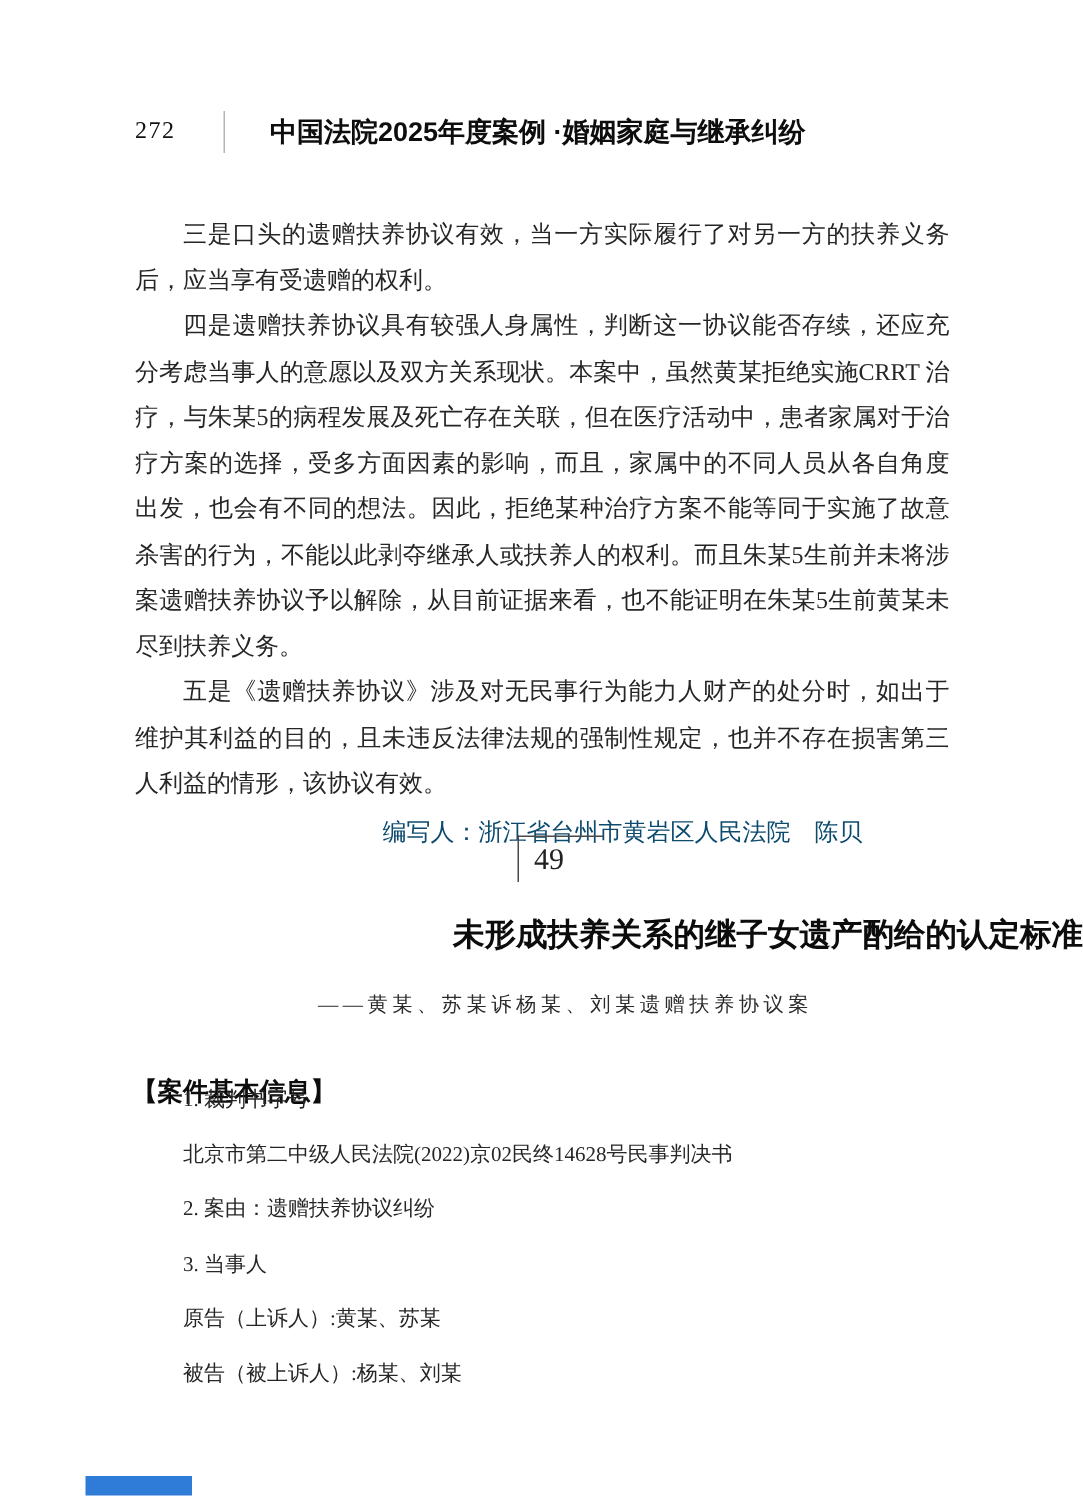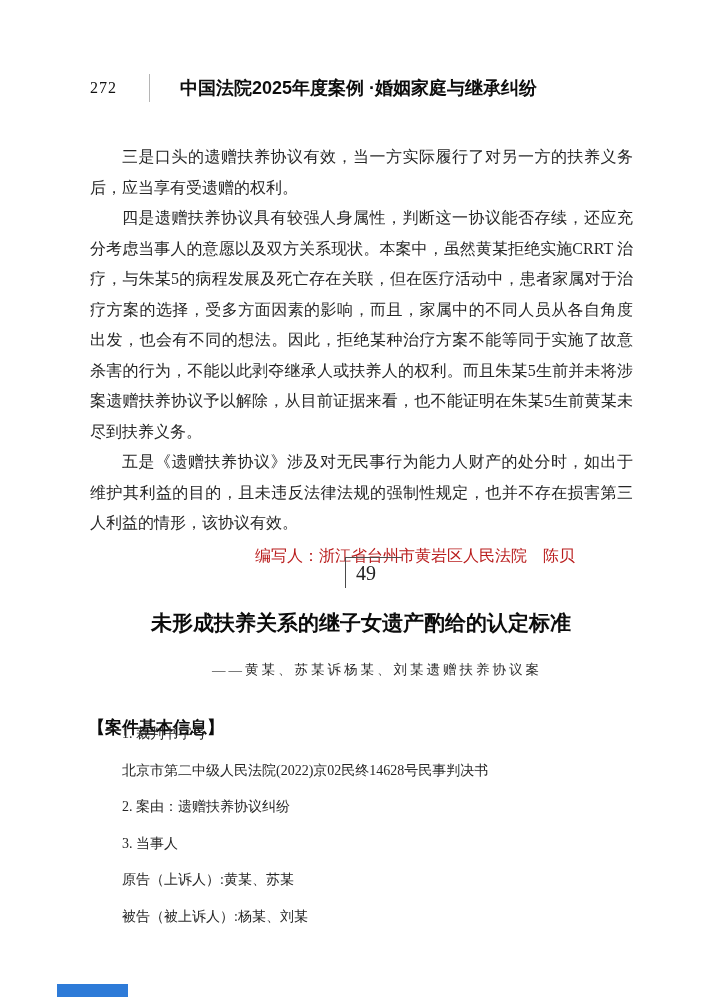--- a/index.html
+++ b/index.html
@@ -48,39 +48,39 @@
     font-size: 16px;
     line-height: 30.5px;
     text-align: justify;
     color: #262626;
   }
   .article p { margin: 0; text-indent: 2em; }
   .byline {
     text-align: right;
     padding-right: 58px;
     margin-top: 2px;
-    color: #b91c1c;
+    color: #0c4a6e;
   }
 
   
   .case-num-badge {
     position: absolute;
     top: 557px; left: 345px;
     width: 46px; height: 26px;
     border-top: 1.5px solid #4a4a4a;
     border-left: 1.5px solid #4a4a4a;
     padding: 4px 0 0 10px;
     font-size: 20px;
     color: #222;
   }
 
   .case-title {
     position: absolute;
     top: 609px; left: 0; right: 0;
-    text-align: center;
+    text-align: right;
     font-family: "Liberation Sans", sans-serif;
     font-weight: bold;
     font-size: 21px;
     color: #0c0c0c;
   }
   .case-subtitle {
     position: absolute;
     top: 661px; left: 0; right: 0;
     text-align: center;
     font-size: 13.5px;

